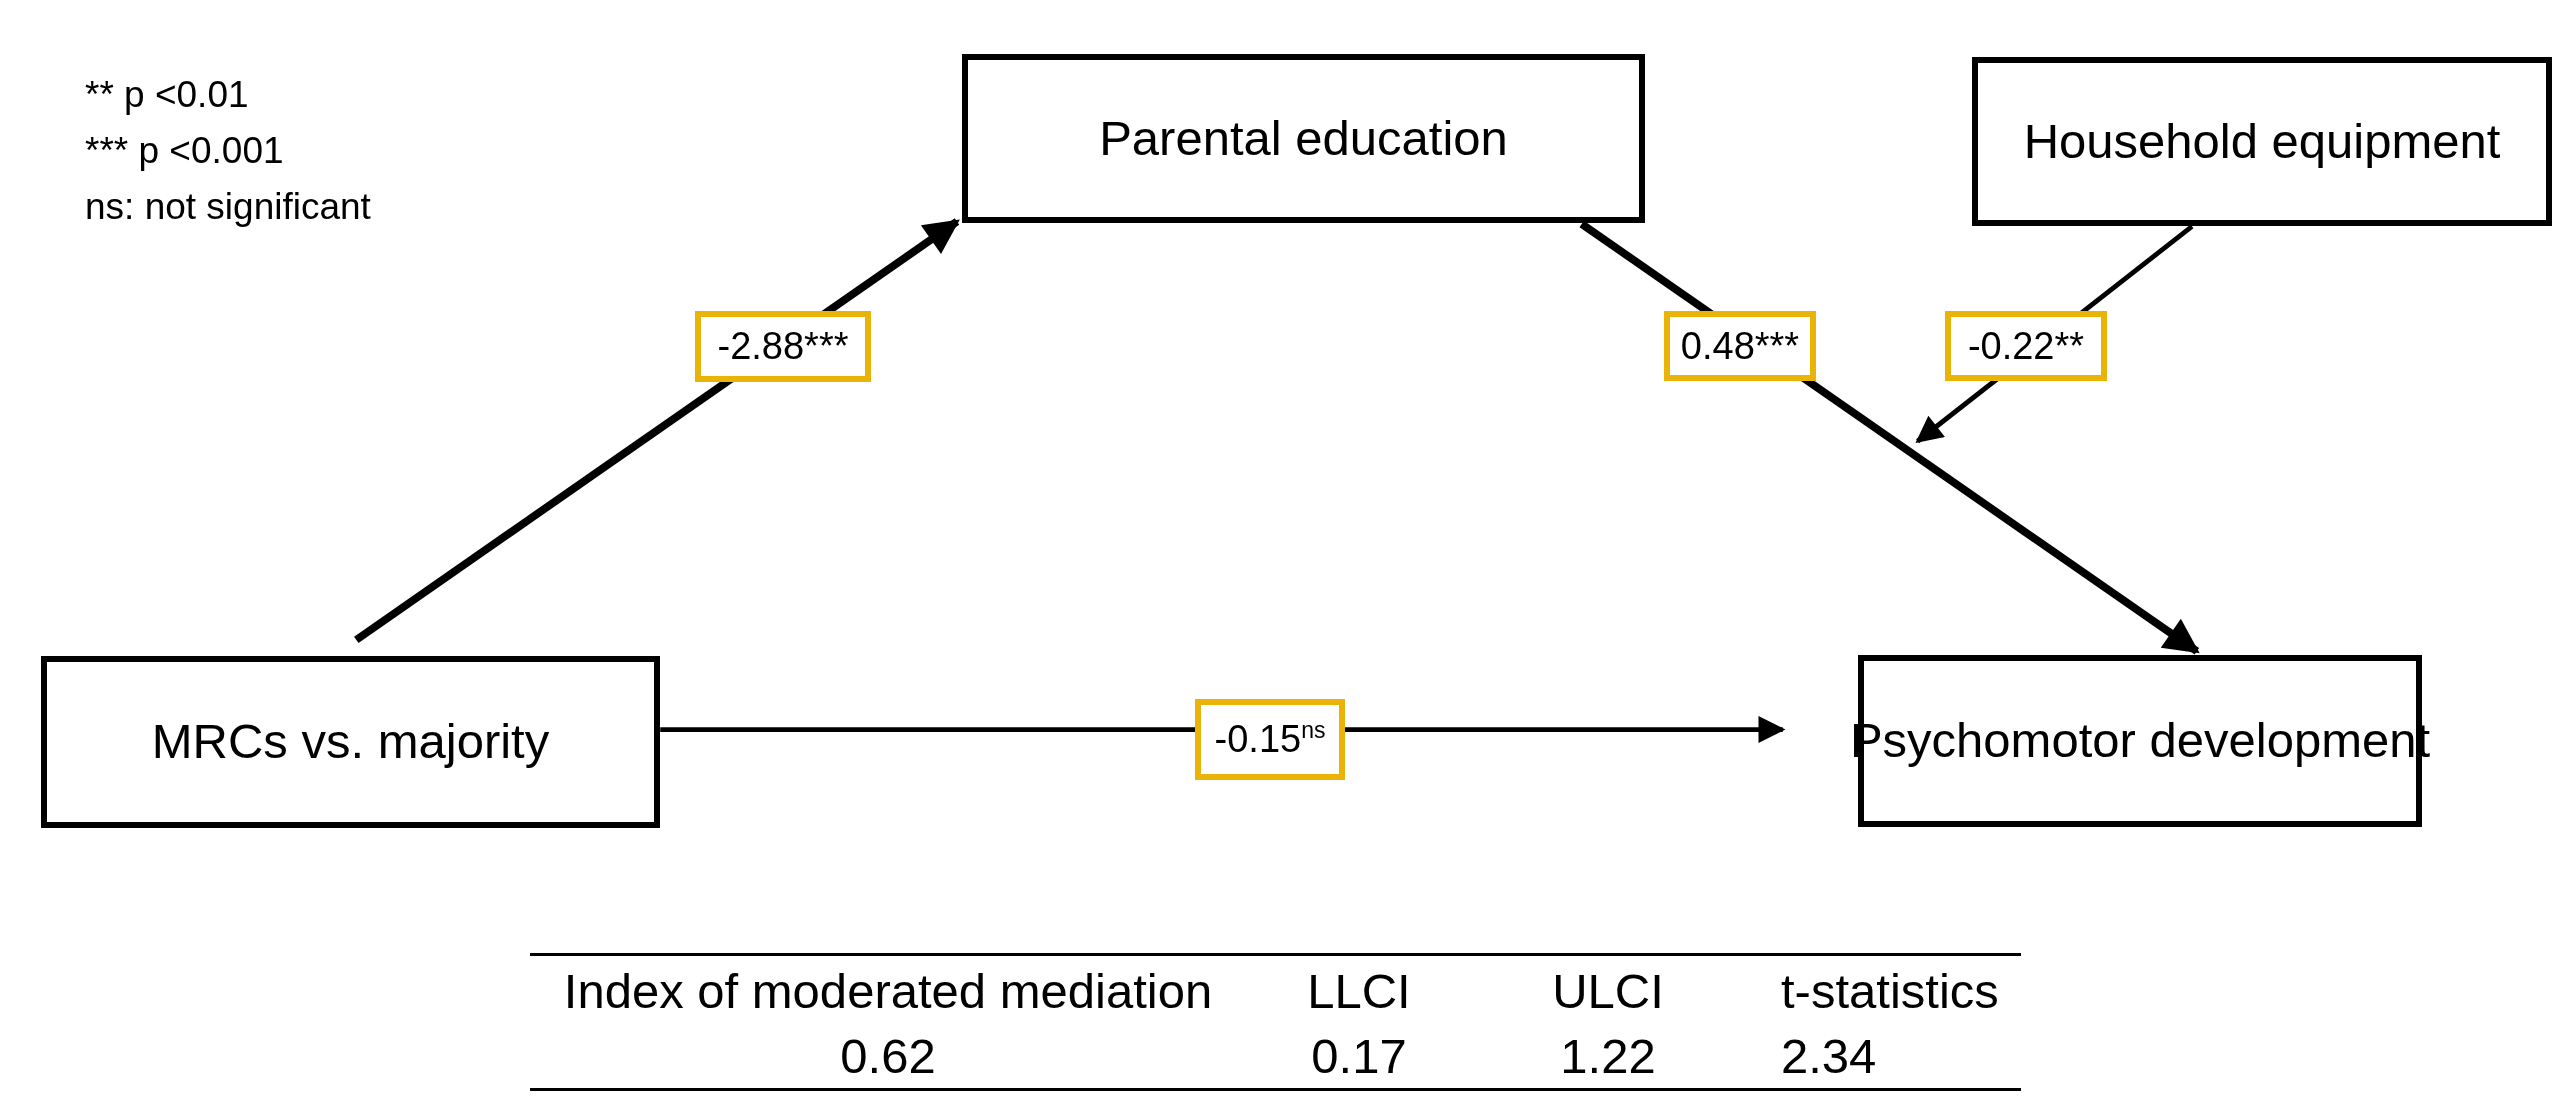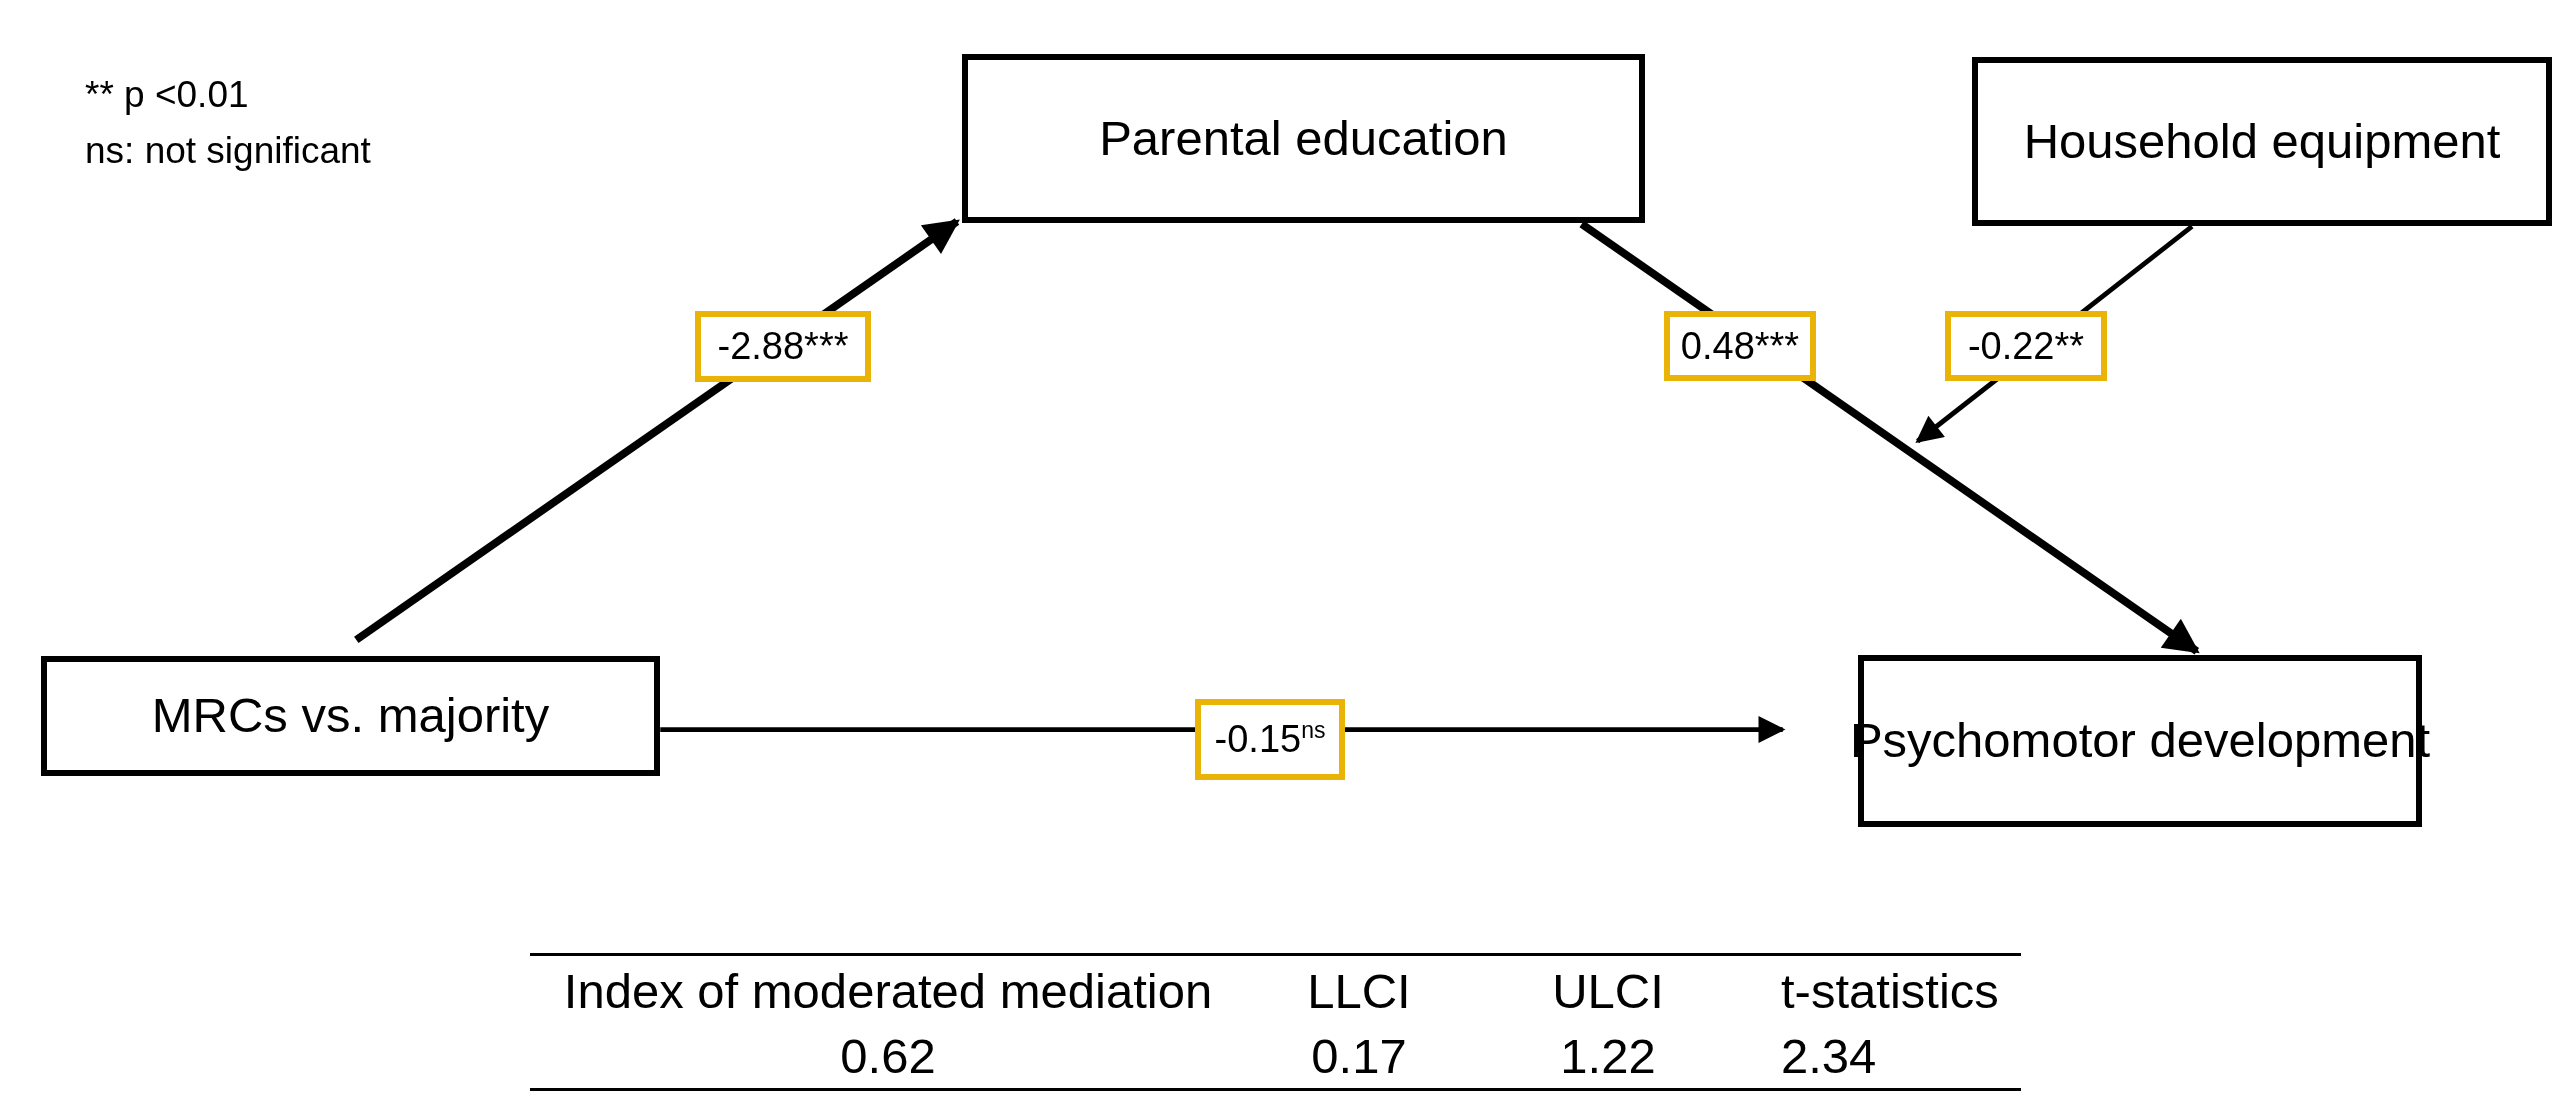--- a/index.html
+++ b/index.html
@@ -30,21 +30,21 @@
     display: flex;
     align-items: center;
     justify-content: center;
     font-size: 49px;
     line-height: 1.1;
     z-index: 2;
     white-space: nowrap;
   }
   #node-parental   { left: 962px; top:   54px; width: 683px; height: 169px; }
   #node-household  { left: 1972px; top:   57px; width:  580px; height: 169px; }
-  #node-mrcs       { left:   41px; top: 656px; width: 619px; height: 120px; }
+  #node-mrcs       { left:   41px; top: 656px; width: 619px; height: 172px; }
   #node-psychomotor{ left: 1858px; top: 655px; width: 564px; height: 172px; }
 
   .coef {
     position: absolute;
     box-sizing: border-box;
     border: 6px solid #eab308;
     background: #ffffff;
     display: flex;
     align-items: center;
     justify-content: center;
@@ -110,20 +110,21 @@
       </marker>
     </defs>
     <line x1="592" y1="1063" x2="1590" y2="368" stroke="#000000" stroke-width="13" marker-end="url(#headBig)"></line>
     <line x1="2628" y1="372" x2="3650" y2="1082" stroke="#000000" stroke-width="13" marker-end="url(#headBig)"></line>
     <line x1="1097" y1="1212" x2="2962" y2="1212" stroke="#000000" stroke-width="8" marker-end="url(#headSmall)"></line>
     <line x1="3642" y1="376" x2="3186" y2="733" stroke="#000000" stroke-width="8" marker-end="url(#headSmall)"></line>
   </svg>
 
   <div id="legend">
     <div>** p &lt;0.01</div>
+    <div>*** p &lt;0.001</div>
     <div>ns: not significant</div>
   </div>
 
   <div class="node" id="node-parental">
     <span>Parental education</span>
   </div>
 
   <div class="node" id="node-household">
     <span>Household equipment</span>
   </div>

